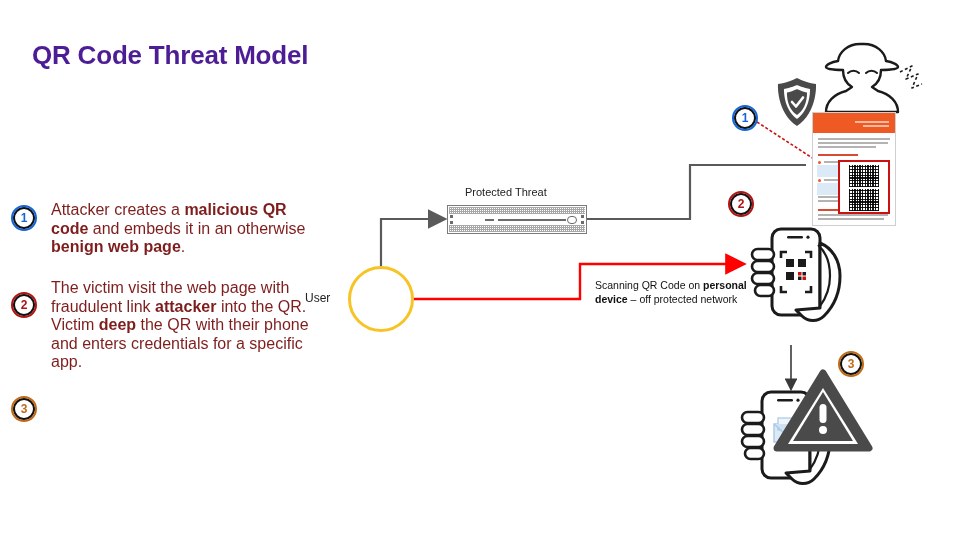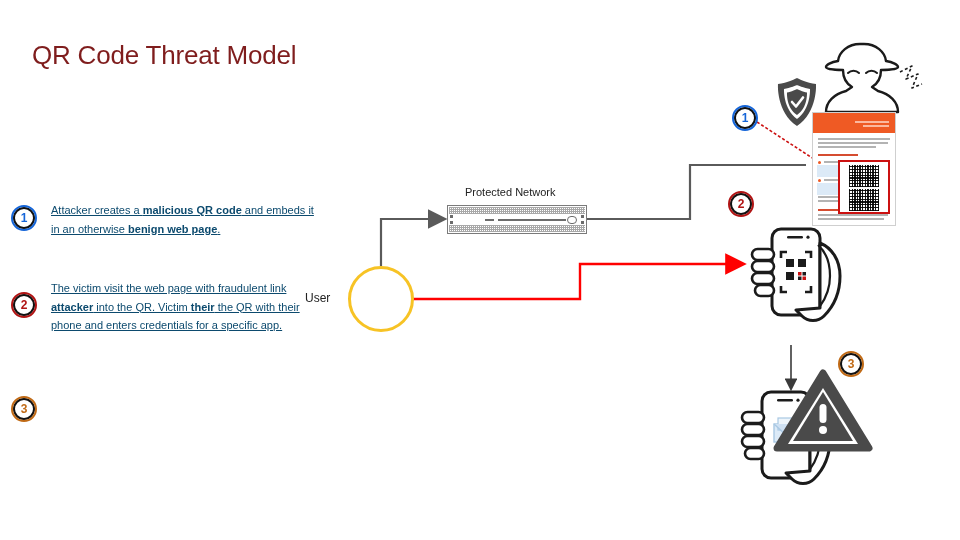--- a/index.html
+++ b/index.html
@@ -6,40 +6,40 @@
   body{
     width:960px;height:540px;background:#ffffff;overflow:hidden;
     font-family:"Liberation Sans","DejaVu Sans",sans-serif;
     color:#111111;position:relative;
   }
   .stage{position:absolute;left:0;top:0;width:960px;height:540px;}
 
   
   #page-title{
     position:absolute;left:32px;top:40px;
-    font-size:26px;font-weight:normal;letter-spacing:-0.2px;color:#7f1d1d;
+    font-size:26px;font-weight:bold;letter-spacing:-0.2px;color:#4c1d95;
   }
 
   
   .circ{
     position:absolute;width:22px;height:22px;border-radius:50%;
     border:2px solid #111;box-sizing:border-box;
     display:flex;align-items:center;justify-content:center;
     font-size:12px;font-weight:bold;color:#111;background:#fff;
   }
   .circ::before{
     content:"";position:absolute;left:-4px;top:-4px;right:-4px;bottom:-4px;
     border-radius:50%;border:2px solid currentColor;
   }
   .c-blue{color:#1565d8;}
   .c-red{color:#b01414;}
   .c-orange{color:#c06a16;}
 
   
-  .steptext{position:absolute;font-size:11px;line-height:18.5px;color:#0c4a6e;text-decoration:underline;}
+  .steptext{position:absolute;font-size:16px;line-height:18.5px;color:#7f1d1d;}
   .steptext b{font-weight:bold;}
   #step-1-text{left:51px;top:201px;width:268px;}
   #step-2-text{left:51px;top:279px;width:268px;}
   #step-3-text{left:51px;top:399px;width:600px;}
   #deeplink-note{position:absolute;left:51px;top:437px;width:600px;
     font-size:13.5px;line-height:19.5px;color:#111;}
   #deeplink-note b{font-weight:bold;}
 
   #circ-step-1{left:13px;top:207px;}
   #circ-step-2{left:13px;top:294px;}
@@ -237,36 +237,37 @@
     </g>
 
     <g>
       <circle cx="381" cy="289" r="10" fill="none" stroke="#555" stroke-width="2"></circle>
       <path d="M365,318 C365,306 372,301 381,301 C390,301 397,306 397,318" fill="none" stroke="#555" stroke-width="2"></path>
       <path d="M376,301 C377,306 385,306 386,301" fill="none" stroke="#555" stroke-width="1.4"></path>
       <path d="M375,307 h12 v9 a6,6 0 0 1 -12,0 z" fill="none" stroke="#bbb" stroke-width="1.3"></path>
     </g>
   </svg>
 
-  <div id="protected-network-label">Protected Network</div>
+  <div id="protected-network-label">Protected Threat</div>
   <div id="firewall-box">
     <div class="hatch top"></div>
     <div class="hatch bot"></div>
     <div class="wire2"></div>
     <div class="wire"></div>
     <div class="knob"></div>
     <div class="corner" style="left:2px;top:9px;"></div>
     <div class="corner" style="right:2px;top:9px;"></div>
     <div class="corner" style="left:2px;bottom:9px;"></div>
     <div class="corner" style="right:2px;bottom:9px;"></div>
   </div>
 
   <div id="user-label">User</div>
   <div id="user-circle"></div>
 
+  <div id="scan-note">Scanning QR Code on <b>personal device</b> – off protected network</div>
 
   <div id="webpage-mock">
     <div class="wp-header"></div>
     <div class="wp-line" style="left:42px;top:8px;width:34px;background:#ffd8c8;"></div>
     <div class="wp-line" style="left:50px;top:12px;width:26px;background:#ffd8c8;"></div>
 
     <div class="wp-line" style="left:5px;top:25px;width:72px;"></div>
     <div class="wp-line" style="left:5px;top:29px;width:70px;"></div>
     <div class="wp-line" style="left:5px;top:33px;width:58px;"></div>
     <div class="wp-line red" style="left:5px;top:41px;width:40px;"></div>
@@ -298,15 +299,15 @@
 
   <div class="circ c-blue" id="circ-diagram-1">1</div>
   <div class="circ c-red" id="circ-diagram-2">2</div>
   <div class="circ c-orange" id="circ-diagram-3">3</div>
 
   <div class="circ c-blue" id="circ-step-1">1</div>
   <div class="circ c-red" id="circ-step-2">2</div>
   <div class="circ c-orange" id="circ-step-3">3</div>
 
   <div class="steptext" id="step-1-text">Attacker creates a <b>malicious QR code</b> and embeds it in an otherwise <b>benign web page</b>.</div>
-  <div class="steptext" id="step-2-text">The victim visit the web page with fraudulent link <b>attacker</b> into the QR. Victim <b>their</b> the QR with their phone and enters credentials for a specific app.</div>
+  <div class="steptext" id="step-2-text">The victim visit the web page with fraudulent link <b>attacker</b> into the QR. Victim <b>deep</b> the QR with their phone and enters credentials for a specific app.</div>
 
 </div>
 
 </body></html>

